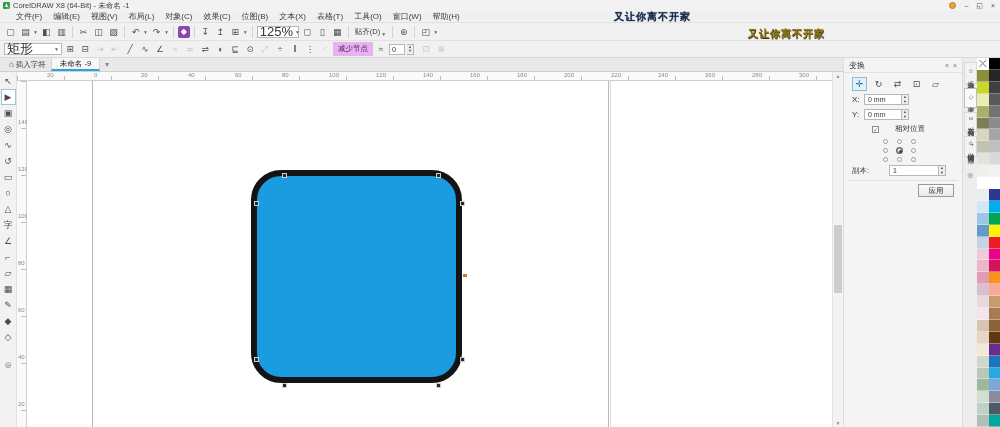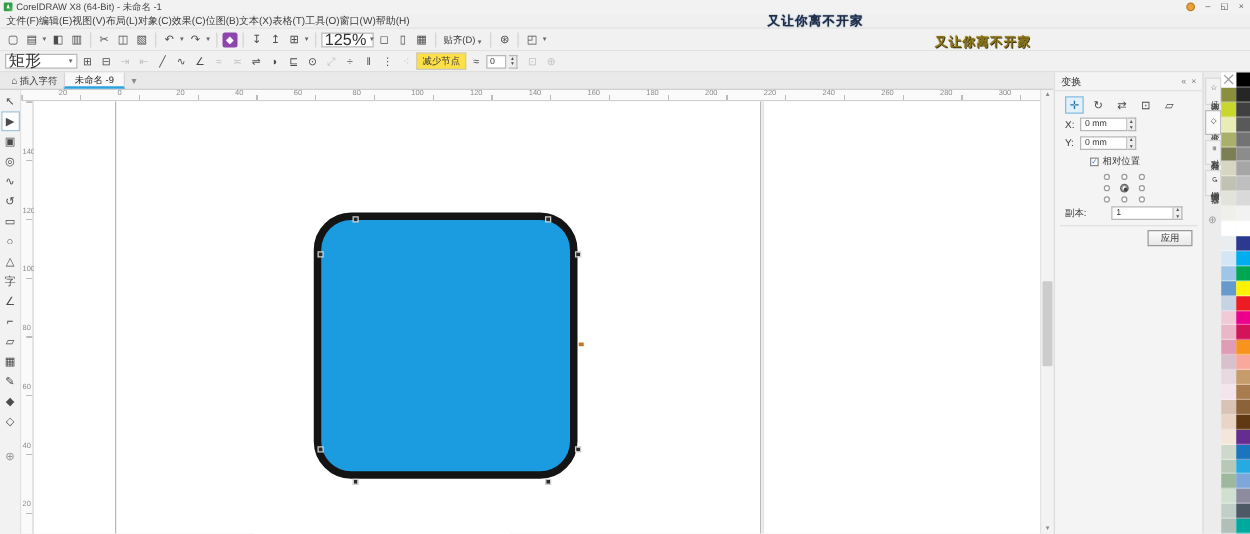--- a/index.html
+++ b/index.html
@@ -10,40 +10,40 @@
   
   .titlebar { position:absolute; left:0; top:0; width:100%; height:11px; background:#f2f2f2; display:flex; align-items:center; padding:0 3px; }
   .applogo { width:7px; height:7px; background:linear-gradient(135deg,#2f9e44 60%,#66c06a); border-radius:1px; margin-right:3px; position:relative; }
   .applogo:after{ content:""; position:absolute; left:2px; top:1px; width:3px; height:4px; background:#fff; clip-path:polygon(0 100%,50% 0,100% 100%); }
   .title-text { font-size:7.5px; color:#444; }
   .win-controls { margin-left:auto; display:flex; align-items:center; gap:8px; padding-right:2px; }
   .win-btn { font-size:7px; color:#555; cursor:default; line-height:9px; }
   .user-badge { width:7px; height:7px; border-radius:50%; background:#e8a33d; border:1px solid #b97c1e; }
 
   
-  .menubar { position:absolute; left:0; top:11px; width:100%; height:12px; background:#f0f0f0; border-bottom:1px solid #e0e0e0; display:flex; align-items:center; padding-left:5px; }
+  .menubar { position:absolute; left:0; top:11px; width:100%; height:12px; background:#f0f0f0; border-bottom:1px solid #e0e0e0; display:flex; align-items:center; padding-left:16px; gap:11px; }
   .menu-item { font-size:8px; color:#3a3a3a; white-space:nowrap; }
 
   
   .toolbar { position:absolute; left:0; top:23px; width:100%; height:18px; background:#f1f1f1; border-bottom:1px solid #e2e2e2; display:flex; align-items:center; padding-left:4px; gap:2px; }
   .tb-icon { width:13px; height:13px; display:flex; align-items:center; justify-content:center; font-size:9px; color:#4d4d4d; }
   .tb-icon.purple { background:#8e44ad; color:#fff; border-radius:2px; width:12px; height:12px; font-size:8px; }
   .tb-sep { width:1px; height:12px; background:#d4d4d4; margin:0 2px; }
   .dd { font-size:5px; color:#666; margin-left:-1px; }
   .combo { display:flex; align-items:center; background:#fff; border:1px solid #b7b7b7; height:12px; padding:0 2px; gap:3px; }
   .combo .val { font-size:13px; color:#333; }
   .zoom-combo { width:42px; justify-content:space-between; }
   .tb-label-btn { display:flex; align-items:flex-end; gap:2px; font-size:7.5px; color:#3a3a3a; padding:0 2px; }
 
   
   .propbar { position:absolute; left:0; top:41px; width:100%; height:17px; background:#f1f1f1; border-bottom:1px solid #d8d8d8; display:flex; align-items:center; padding-left:4px; gap:2px; }
   .preset-combo { width:58px; justify-content:space-between; }
   .pb-icon { width:12px; height:12px; display:flex; align-items:center; justify-content:center; font-size:8.5px; color:#4a4a4a; }
   .pb-icon.off { color:#c3c3c3; }
-  .pb-btn { border:1px solid #c9c9c9; background:#fde047; font-size:7.5px; color:#3a3a3a; height:14px; padding:0 4px; display:flex; align-items:center; }
+  .pb-btn { border:1px solid #c9c9c9; background:#f0abfc; font-size:7.5px; color:#3a3a3a; height:14px; padding:0 4px; display:flex; align-items:center; }
   .mini-input { width:16px; height:11px; background:#fff; border:1px solid #b7b7b7; font-size:7px; display:flex; align-items:center; padding-left:2px; color:#333; }
   .spin { display:flex; flex-direction:column; width:7px; height:11px; border:1px solid #b7b7b7; border-left:none; background:#eee; }
   .spin span { flex:1; font-size:4px; line-height:4px; text-align:center; color:#555; }
 
   
   .tabbar { position:absolute; left:0; top:58px; width:843px; height:14px; background:#e9e9e9; border-bottom:1px solid #cfcfcf; display:flex; align-items:stretch; padding-left:4px; }
   .home-tab { display:flex; align-items:center; gap:2px; padding:0 5px; font-size:7.5px; color:#3a3a3a; }
   .home-ico { font-size:8px; color:#333; }
   .doc-tab { display:flex; align-items:center; padding:0 8px; font-size:7.5px; color:#222; background:#f8f8f8; border-left:1px solid #d5d5d5; border-right:1px solid #d5d5d5; border-bottom:2px solid #2aa3e0; }
   .newtab-btn { display:flex; align-items:center; padding:0 5px; color:#8a8a8a; font-size:8px; }
@@ -82,21 +82,21 @@
   .docker { position:absolute; left:0; top:0; width:119px; height:369px; background:#f4f4f4; border-left:1px solid #dcdcdc; }
   .docker-title { position:absolute; left:0; top:0; width:100%; height:15px; display:flex; align-items:center; padding:0 5px; border-bottom:1px solid #e2e2e2; }
   .docker-title .t { font-size:8px; color:#333; }
   .docker-title .btns { margin-left:auto; display:flex; gap:4px; font-size:7px; color:#777; }
   .modes { position:absolute; left:8px; top:19px; display:flex; gap:4px; }
   .mode { width:15px; height:14px; display:flex; align-items:center; justify-content:center; font-size:9px; color:#4a4a4a; border:1px solid transparent; }
   .mode.active { background:#e2f0fa; border-color:#86bde0; color:#1f6fa0; }
   .field-row { position:absolute; left:8px; display:flex; align-items:center; }
   .field-row .lab { font-size:8px; color:#333; width:12px; }
   .fld { width:38px; height:11px; background:#fff; border:1px solid #b7b7b7; font-size:7px; display:flex; align-items:center; padding-left:3px; color:#333; }
-  .chk-row { position:absolute; left:28px; top:66px; display:flex; align-items:center; gap:3px;justify-content:space-between; }
+  .chk-row { position:absolute; left:28px; top:66px; display:flex; align-items:center; gap:16px;justify-content:space-between; }
   .chk { width:7px; height:7px; border:1px solid #8a8a8a; background:#fff; font-size:6px; line-height:6px; color:#2a6db5; text-align:center; }
   .chk-lab { font-size:7.5px; color:#333; }
   .anchor-grid { position:absolute; left:34px; top:79px; display:grid; grid-template-columns:repeat(3,14px); grid-auto-rows:9px; justify-items:center; align-items:center; }
   .anch { width:5px; height:5px; border:1px solid #9a9a9a; border-radius:50%; background:#fff; }
   .anch.sel { background:#fff; box-shadow:0 0 0 1px #666; }
   .anch.sel:after { content:""; display:block; width:3px; height:3px; margin:1px; border-radius:50%; background:#444; }
   .copies-row { position:absolute; left:8px; top:107px; display:flex; align-items:center; }
   .copies-row .lab { font-size:7.5px; color:#333; margin-right:20px; }
   .docker-sep { position:absolute; left:4px; width:110px; height:1px; background:#e0e0e0; }
   .apply-btn { position:absolute; right:8px; top:126px; width:36px; height:13px; border:1px solid #9a9a9a; background:linear-gradient(#fbfbfb,#e8e8e8); font-size:7.5px; color:#333; display:flex; align-items:center; justify-content:center; }

